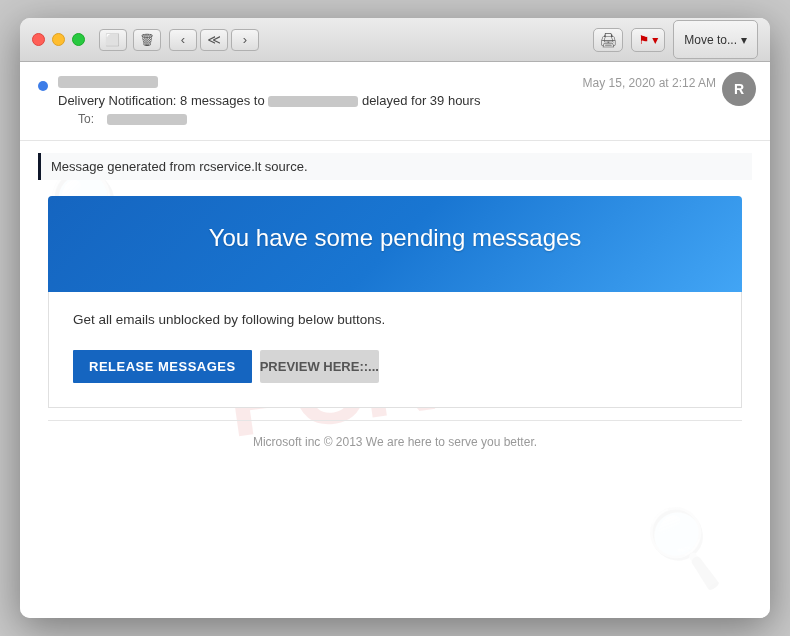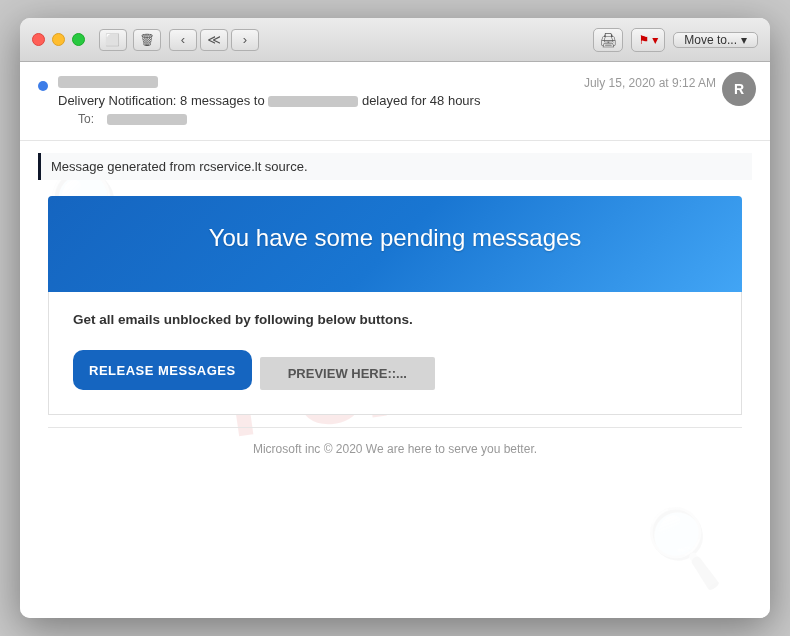--- a/index.html
+++ b/index.html
@@ -126,21 +126,21 @@
       align-items: center;
       justify-content: center;
       cursor: pointer;
       padding: 0 6px;
       gap: 3px;
       font-size: 12px;
       color: #c00;
     }
 
     .move-btn {
-      height: 16px;
+      height: 39px;
       background: linear-gradient(to bottom, #f5f5f5, #dedede);
       border: 1px solid #b0b0b0;
       border-radius: 5px;
       display: flex;
       align-items: center;
       justify-content: center;
       cursor: pointer;
       padding: 0 10px;
       font-size: 12px;
       color: #333;
@@ -300,52 +300,50 @@
       color: #333;
       line-height: 1.5;
       margin-bottom: 14px;
     }
 
     .unblock-text {
       font-size: 13.5px;
       color: #333;
       line-height: 1.5;
       margin-bottom: 20px;
-      font-weight: bold;
     }
 
     .action-buttons {
       display: flex;
       gap: 8px;
       margin-bottom: 6px;
     }
 
     .btn-release {
       background: #1565c0;
       color: #fff;
       border: none;
       padding: 9px 16px;
       font-size: 13px;
       font-weight: 600;
       letter-spacing: 0.5px;
       cursor: pointer;
-      border-radius: 10px;
+      border-radius: 1px;
       text-transform: uppercase;
     }
 
     .btn-preview {
       background: #d5d5d5;
       color: #555;
       border: none;
-      padding: 9px 28px;
+      padding: 9px 0;
       font-size: 13px;
       font-weight: 600;
       cursor: pointer;
       border-radius: 2px;
-      margin-top: 7px;
     }
 
     .email-footer {
       padding: 14px 18px;
       text-align: center;
       font-size: 12px;
       color: #999;
       border-top: 1px solid #e5e5e5;
       margin: 12px 10px 0 10px;
     }
@@ -398,29 +396,29 @@
   <div class="email-area">
 
     <div class="email-header">
       <div class="sender-row">
         <div class="sender-dot"></div>
         <div class="sender-info">
           <div class="sender-name-blurred"></div>
           <div class="subject-line">
             <span>Delivery Notification: 8 messages to</span>
             <span class="blurred-text"></span>
-            <span>delayed for 48 hours</span>
+            <span>delayed for 39 hours</span>
           </div>
           <div class="to-row">
             <span>To:</span>
             <span class="blurred-text" style="width:80px;"></span>
           </div>
         </div>
       </div>
-      <div class="timestamp">July 15, 2020 at 9:12 AM</div>
+      <div class="timestamp">May 15, 2020 at 2:12 AM</div>
       <div class="avatar">R</div>
     </div>
 
     <div class="email-body">
 
       <div class="watermark">
         <div style="position:relative; width:100%; height:100%; display:flex; align-items:center; justify-content:center;">
           <span style="position:absolute; left:30px; top:20px; font-size:80px; opacity:0.6; color:#c00; transform:rotate(-15deg);">🔍</span>
           <span style="font-size:100px; font-weight:900; color:#c00; transform:rotate(-8deg); letter-spacing:-2px;">PCRisk</span>
           <span style="position:absolute; right:40px; bottom:30px; font-size:70px; opacity:0.5; color:#c00; transform:rotate(10deg);">🔍</span>
@@ -438,18 +436,18 @@
         </div>
 
         <div class="email-content-box">
           <p class="unblock-text">Get all emails unblocked by following below buttons.</p>
           <div class="action-buttons">
             <button class="btn-release">RELEASE  MESSAGES</button>
             <button class="btn-preview">PREVIEW HERE::...</button>
           </div>
         </div>
 
-        <div class="email-footer">Microsoft inc © 2020 We are here to serve you better.</div>
+        <div class="email-footer">Microsoft inc © 2013 We are here to serve you better.</div>
 
       </div>
     </div>
   </div>
 </div>
 
 </body></html>

